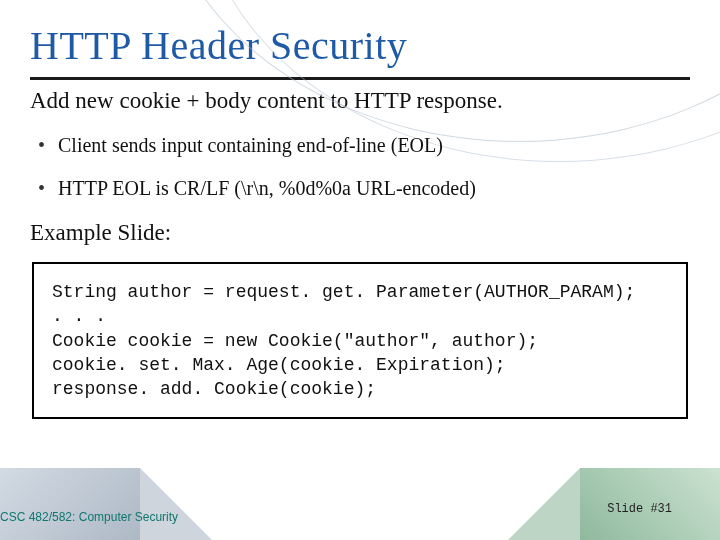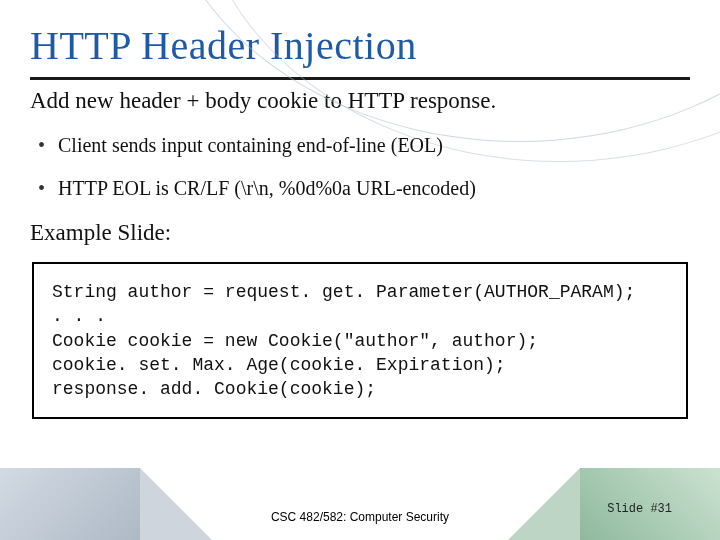--- a/index.html
+++ b/index.html
@@ -12,37 +12,37 @@
   .bright::before{content:"";position:absolute;left:-72px;top:0;border-right:72px solid #8fb99e;border-top:72px solid transparent;opacity:.6}
   .title{font-size:40px;color:#1f5aa6;padding:22px 30px 6px 30px;letter-spacing:.5px}
   .rule{height:3px;background:#1a1a1a;margin:2px 30px 8px 30px}
   .body{padding:0 30px;color:#111}
   .lead{font-size:23px;margin:6px 0 6px 0}
   .bullets{margin:4px 0 10px 8px}
   .b{font-size:20px;margin:20px 0;padding-left:20px;position:relative}
   .b::before{content:"•";position:absolute;left:0;top:0;color:#333}
   .subhead{font-size:23px;margin:10px 0 16px 0}
   .codebox{margin:8px 32px;border:2px solid #000;padding:16px 18px;font-family:Consolas,'Courier New',monospace;font-size:18px;line-height:1.35;white-space:pre;color:#111}
-  .footer-left{position:absolute;bottom:16px;left:0;right:0;text-align:center;font-family:Arial,sans-serif;font-size:12px;color:#000000}
+  .footer-left{position:absolute;bottom:16px;left:0;right:0;font-family:Arial,sans-serif;font-size:12px;color:#0f766e}
   .footer-right{position:absolute;bottom:24px;right:48px;font-family:Liberation Mono, monospace;font-size:12px;color:#222}
 </style>
 </head>
 <body>
 
 <div class="slide">
   <div class="arc1"></div>
   <div class="arc2"></div>
   <div class="bleft"></div>
   <div class="bright"></div>
 
-  <div class="title">HTTP Header Injection</div>
+  <div class="title">HTTP Header Security</div>
   <div class="rule"></div>
 
   <div class="body">
-    <div class="lead">Add new header + body cookie to HTTP response.</div>
+    <div class="lead">Add new cookie + body content to HTTP response.</div>
     <div class="bullets">
       <div class="b">Client sends input containing end-of-line (EOL)</div>
       <div class="b">HTTP EOL is CR/LF (\r\n, %0d%0a URL-encoded)</div>
     </div>
     <div class="subhead">Example Slide:</div>
   </div>
 
   <div class="codebox">String author = request. get. Parameter(AUTHOR_PARAM);
 . . .
 Cookie cookie = new Cookie("author", author);

